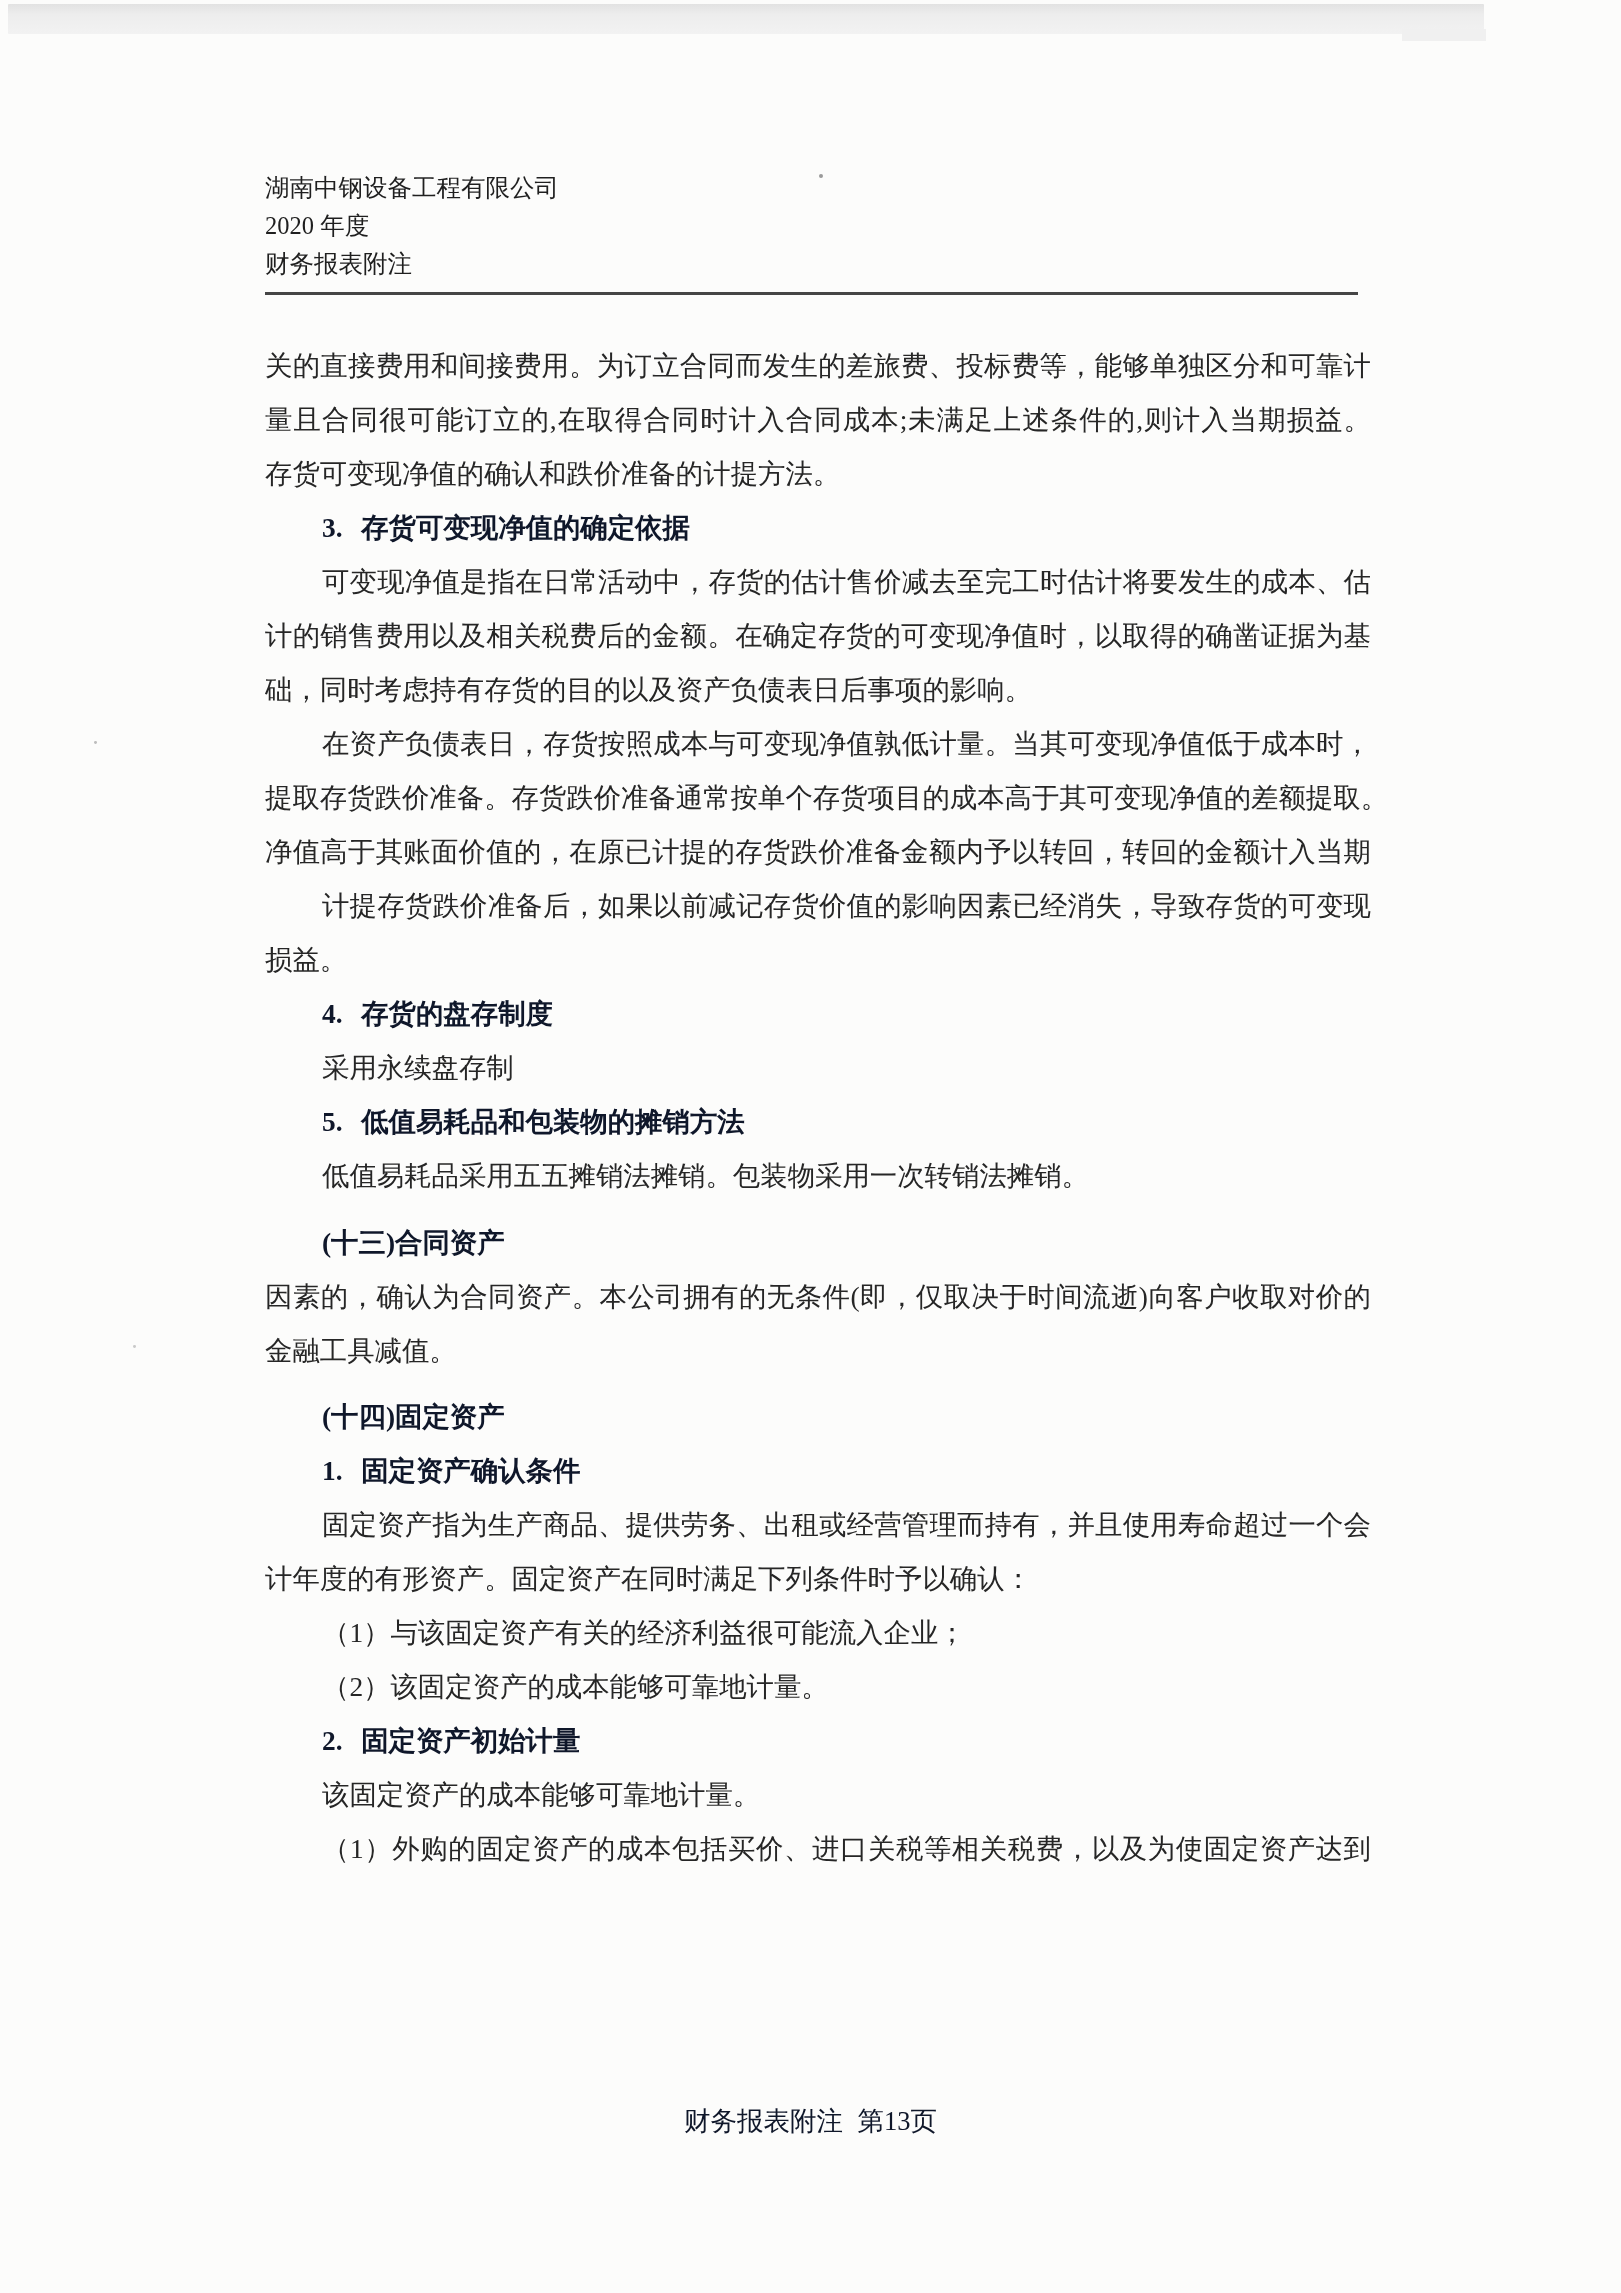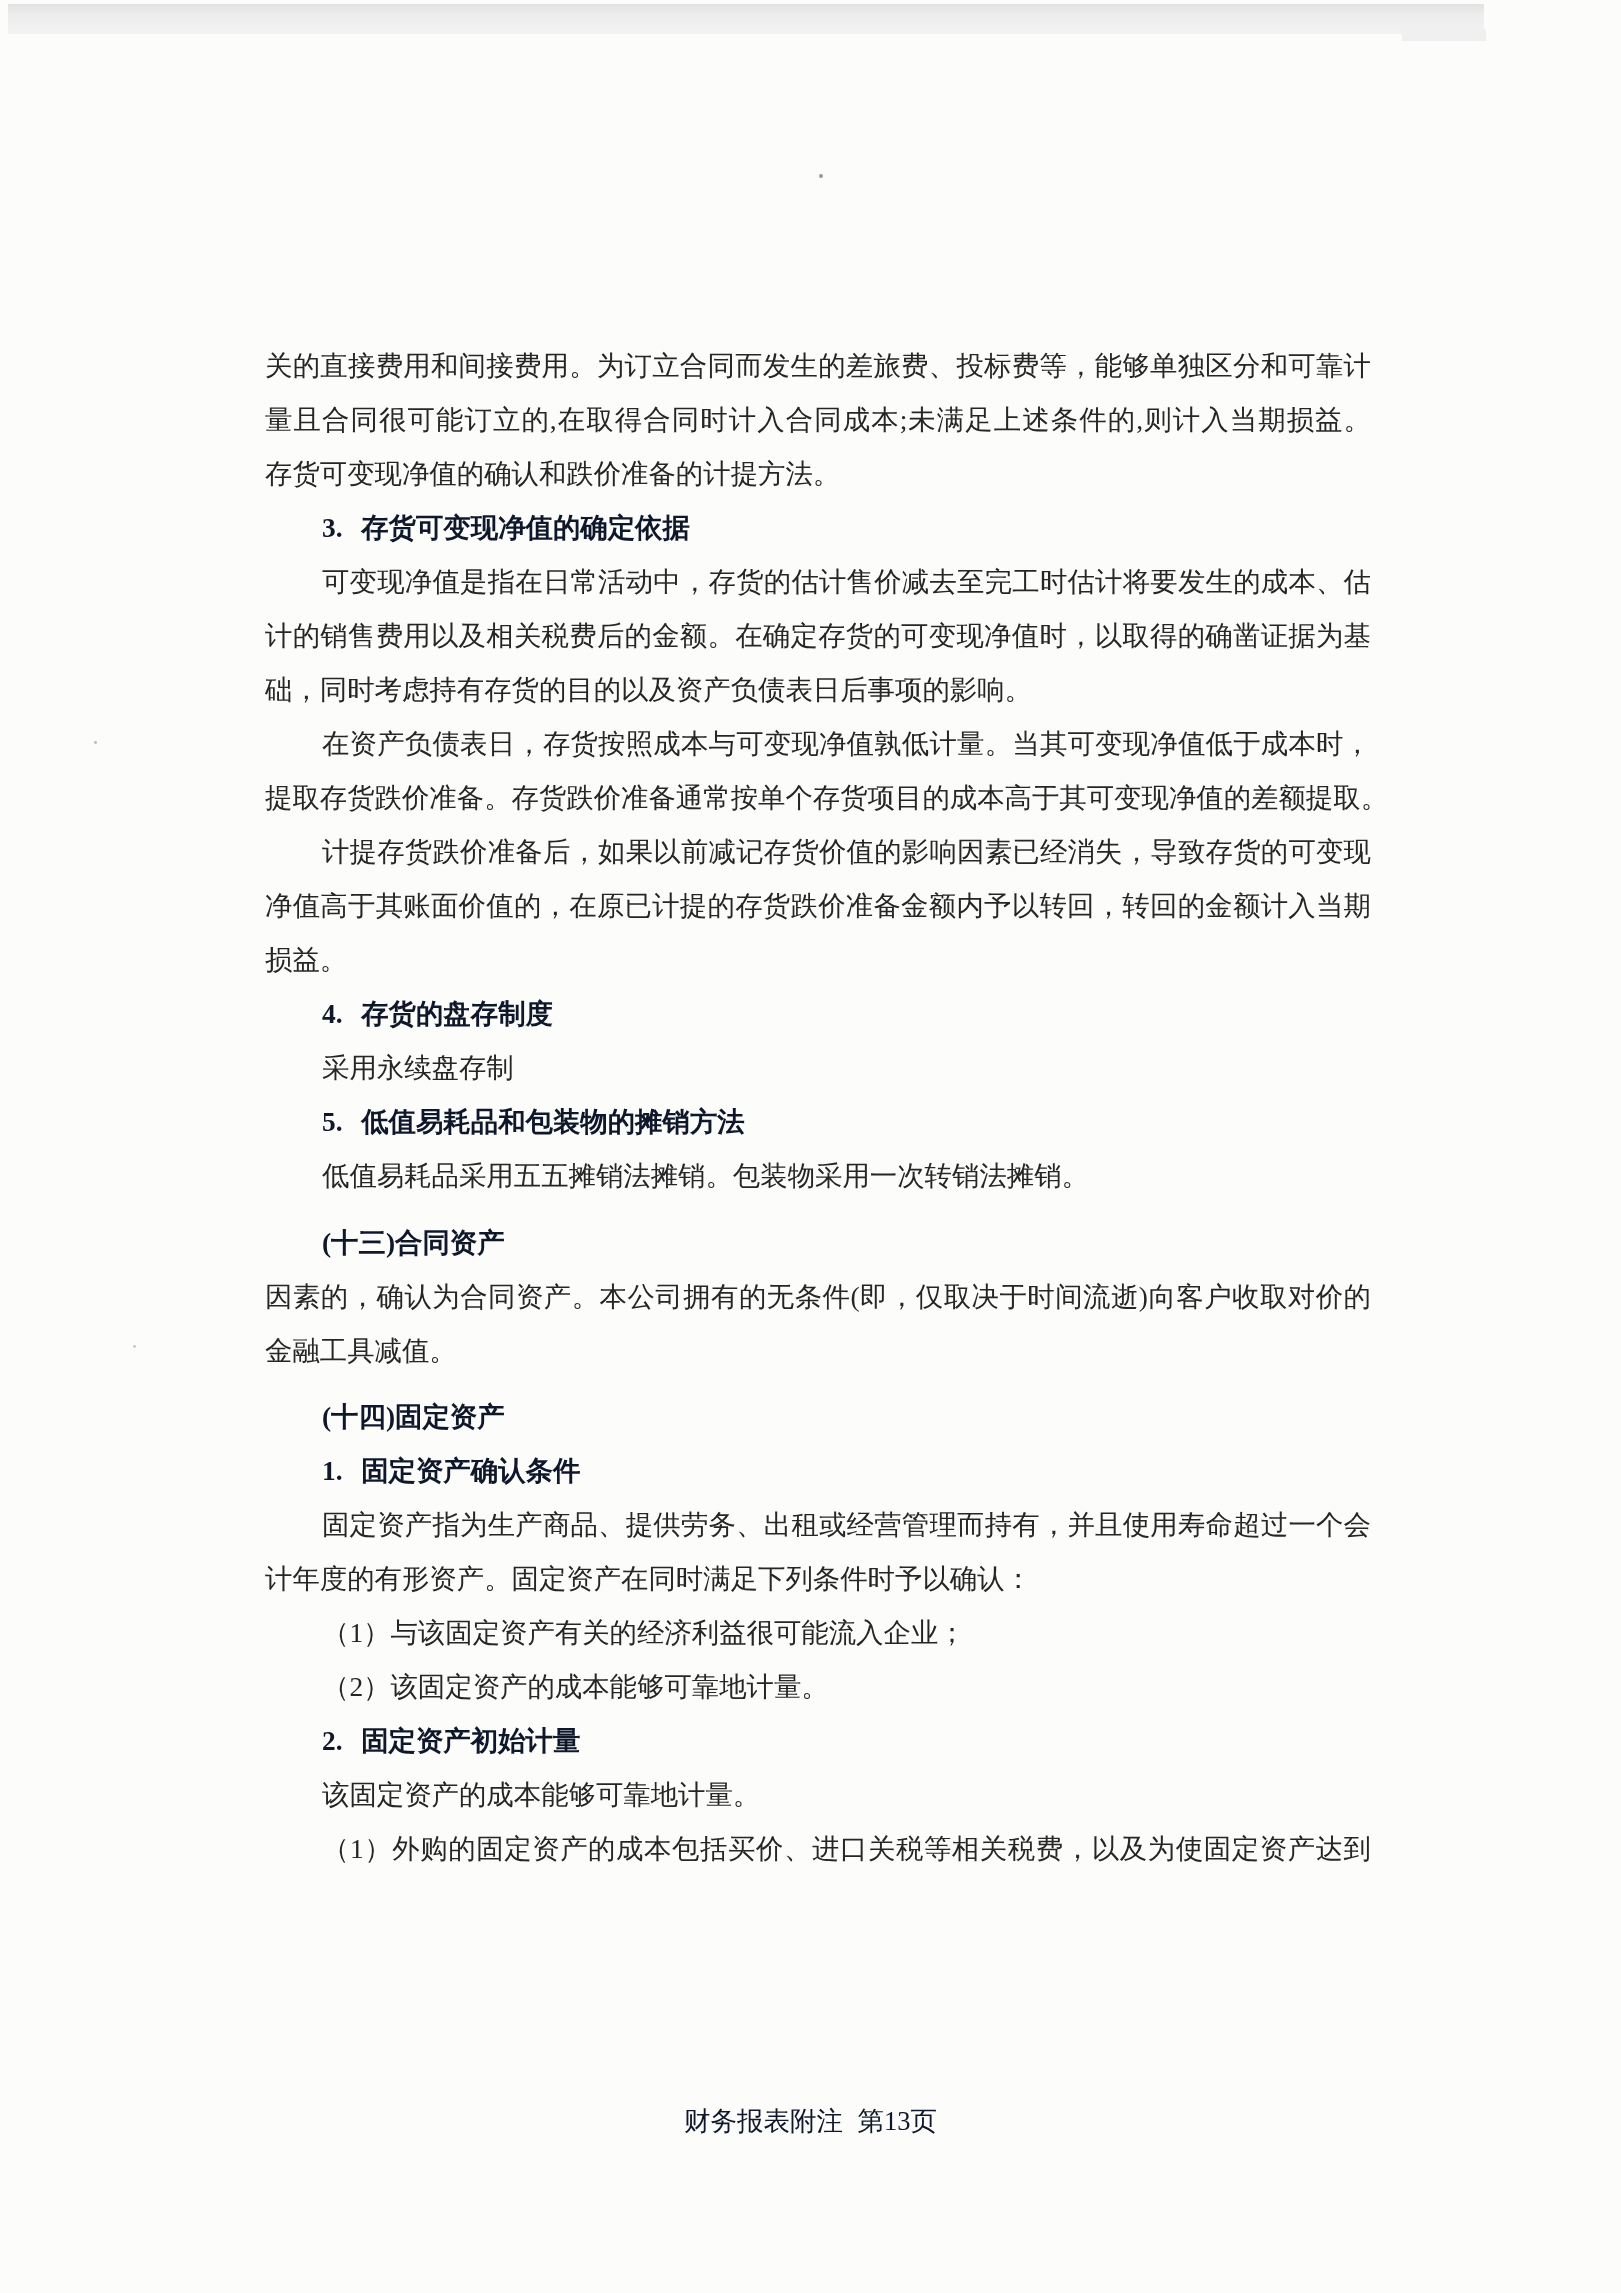--- a/index.html
+++ b/index.html
@@ -67,33 +67,39 @@
 <body>
 
 <div class="page">
 
   <div class="scan-band"></div>
   <div class="scan-band-tail"></div>
   <div class="speck s1"></div>
   <div class="speck s2"></div>
   <div class="speck s3"></div>
 
+  <header>
+    <div class="hline">湖南中钢设备工程有限公司</div>
+    <div class="hline">2020 年度</div>
+    <div class="hline">财务报表附注</div>
+    <div class="rule"></div>
+  </header>
 
   <main id="body-lines">
       <div class="line cont stretch">关的直接费用和间接费用。为订立合同而发生的差旅费、投标费等，能够单独区分和可靠计</div>
       <div class="line cont stretch">量且合同很可能订立的,在取得合同时计入合同成本;未满足上述条件的,则计入当期损益。</div>
       <div class="line cont">存货可变现净值的确认和跌价准备的计提方法。</div>
       <div class="line hnum">3. 存货可变现净值的确定依据</div>
       <div class="line first stretch">可变现净值是指在日常活动中，存货的估计售价减去至完工时估计将要发生的成本、估</div>
       <div class="line cont stretch">计的销售费用以及相关税费后的金额。在确定存货的可变现净值时，以取得的确凿证据为基</div>
       <div class="line cont">础，同时考虑持有存货的目的以及资产负债表日后事项的影响。</div>
       <div class="line first stretch">在资产负债表日，存货按照成本与可变现净值孰低计量。当其可变现净值低于成本时，</div>
       <div class="line cont stretch">提取存货跌价准备。存货跌价准备通常按单个存货项目的成本高于其可变现净值的差额提取。</div>
+      <div class="line cont stretch">净值高于其账面价值的，在原已计提的存货跌价准备金额内予以转回，转回的金额计入当期</div>
       <div class="line first stretch">计提存货跌价准备后，如果以前减记存货价值的影响因素已经消失，导致存货的可变现</div>
-      <div class="line cont stretch">净值高于其账面价值的，在原已计提的存货跌价准备金额内予以转回，转回的金额计入当期</div>
       <div class="line cont">损益。</div>
       <div class="line hnum">4. 存货的盘存制度</div>
       <div class="line first">采用永续盘存制</div>
       <div class="line hnum">5. 低值易耗品和包装物的摊销方法</div>
       <div class="line first">低值易耗品采用五五摊销法摊销。包装物采用一次转销法摊销。</div>
       <div class="line hsec">(十三)合同资产</div>
       <div class="line cont stretch">因素的，确认为合同资产。本公司拥有的无条件(即，仅取决于时间流逝)向客户收取对价的</div>
       <div class="line cont">金融工具减值。</div>
       <div class="line hsec">(十四)固定资产</div>
       <div class="line hnum">1. 固定资产确认条件</div>

